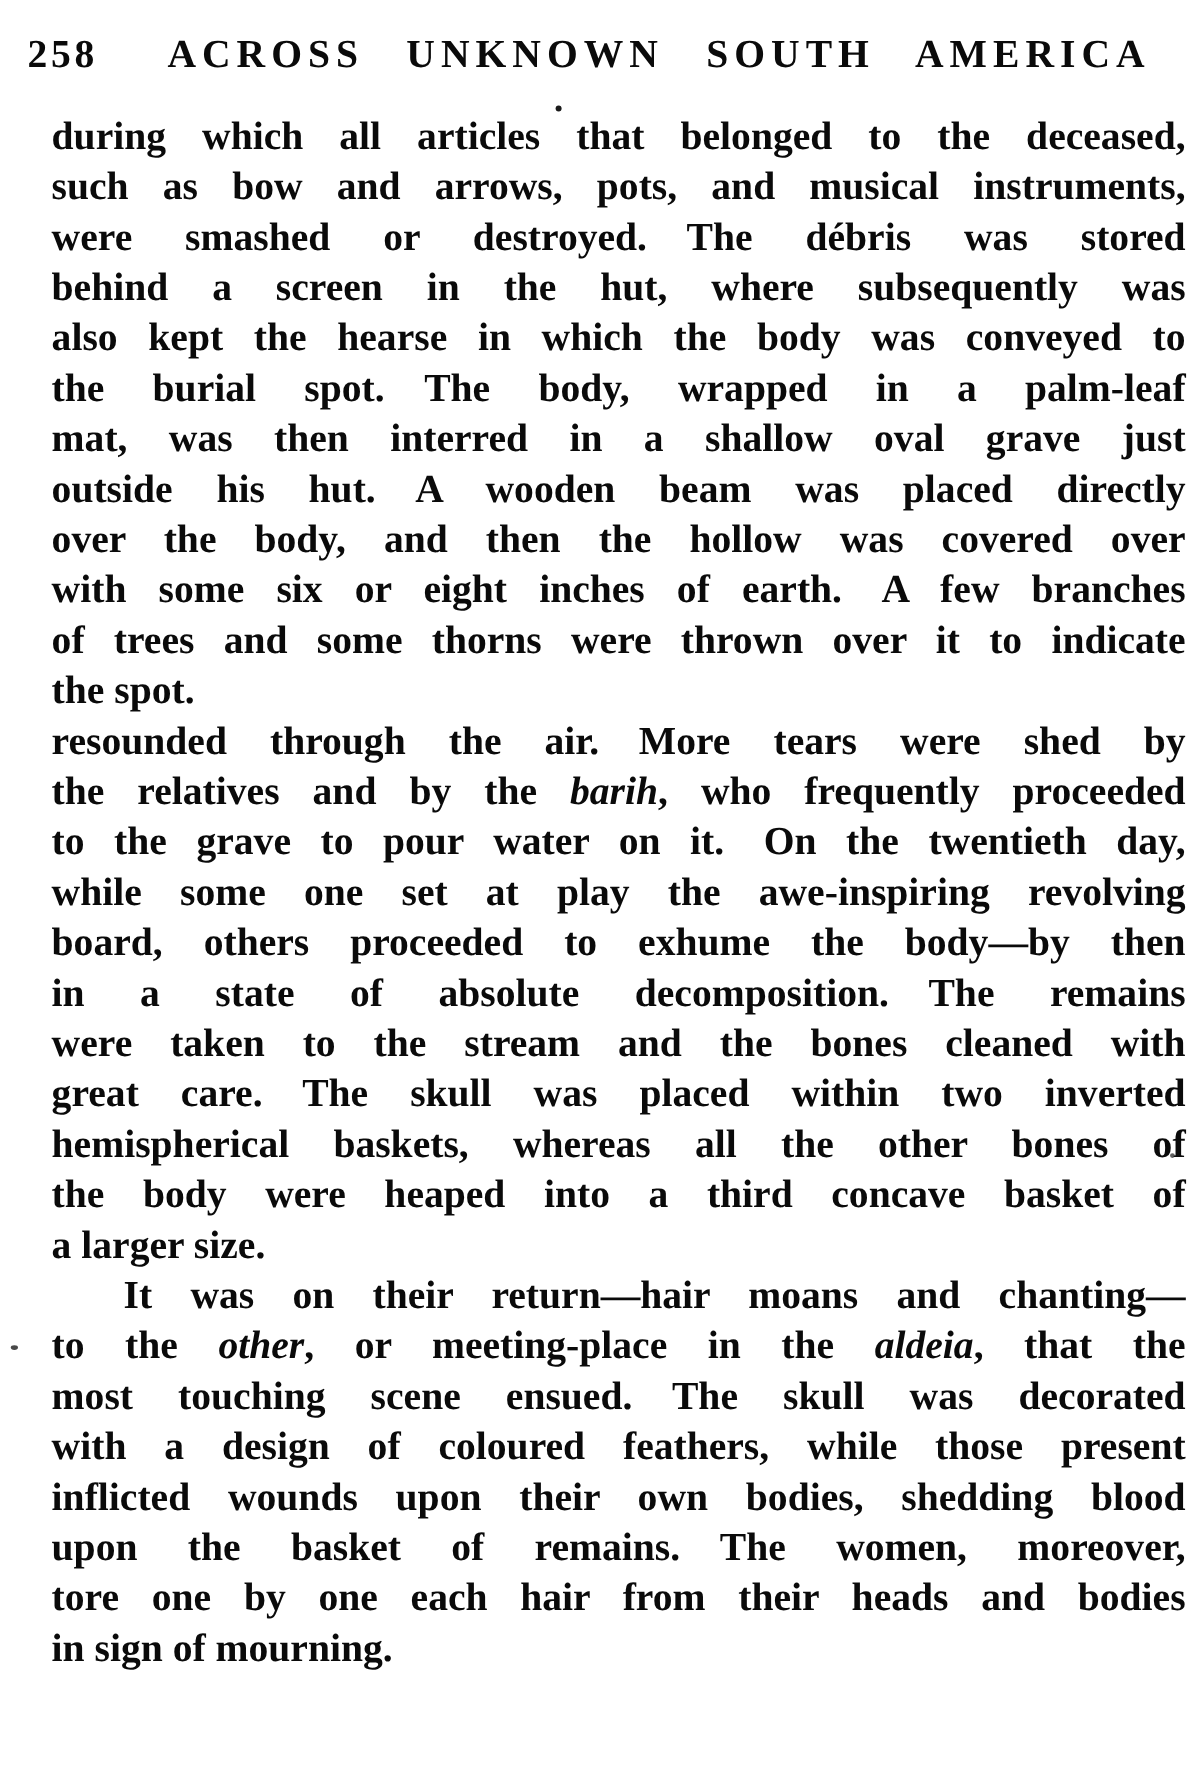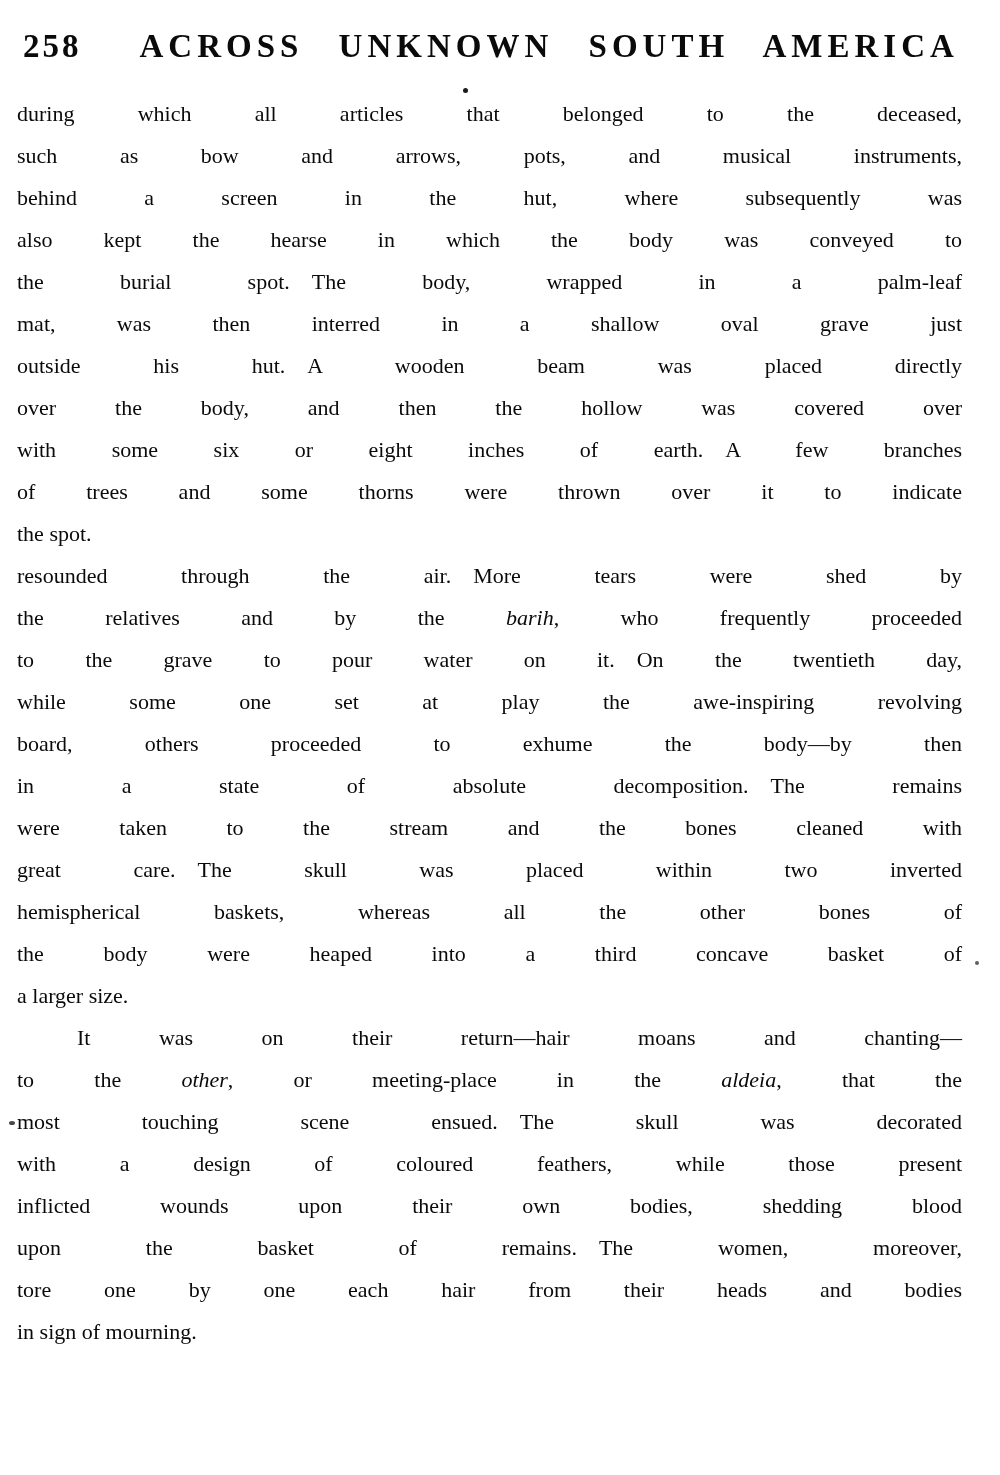--- a/index.html
+++ b/index.html
@@ -32,24 +32,24 @@
     letter-spacing: 3px;
     margin-right: 58px;
   }
   .running-title {
     letter-spacing: 5px;
     word-spacing: 22px;
   }
   .body-text {
     position: absolute;
     top: 93px;
-    left: 17px;
+    left: 43px;
     width: 945px;
-    font-size: 22px;
-    font-weight: normal;
+    font-size: 33px;
+    font-weight: bold;
     line-height: 42px;
   }
   .line {
     text-align: justify;
     text-align-last: justify;
     white-space: normal;
   }
   .line.par-end {
     text-align-last: left;
   }
@@ -74,20 +74,21 @@
 <div class="page">
 
   <header class="running-head">
     <span class="pagenum">258</span>
     <span class="running-title">ACROSS UNKNOWN SOUTH AMERICA</span>
   </header>
 
   <main class="body-text" id="body-text">
       <div class="line">during which all articles that belonged to the deceased,</div>
       <div class="line">such as bow and arrows, pots, and musical instruments,</div>
+      <div class="line">were smashed or destroyed. The débris was stored</div>
       <div class="line">behind a screen in the hut, where subsequently was</div>
       <div class="line">also kept the hearse in which the body was conveyed to</div>
       <div class="line">the burial spot. The body, wrapped in a palm-leaf</div>
       <div class="line">mat, was then interred in a shallow oval grave just</div>
       <div class="line">outside his hut. A wooden beam was placed directly</div>
       <div class="line">over the body, and then the hollow was covered over</div>
       <div class="line">with some six or eight inches of earth. A few branches</div>
       <div class="line">of trees and some thorns were thrown over it to indicate</div>
       <div class="line par-end">the spot.</div>
       <div class="line">resounded through the air. More tears were shed by</div>

